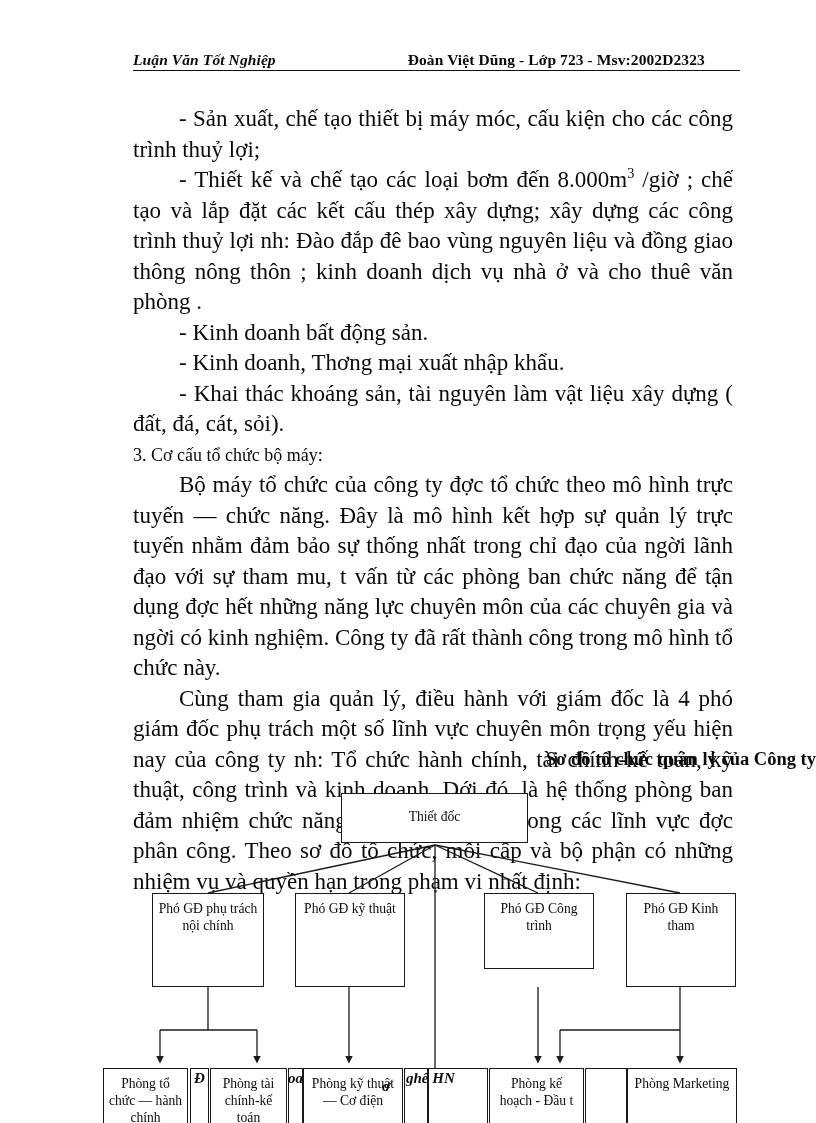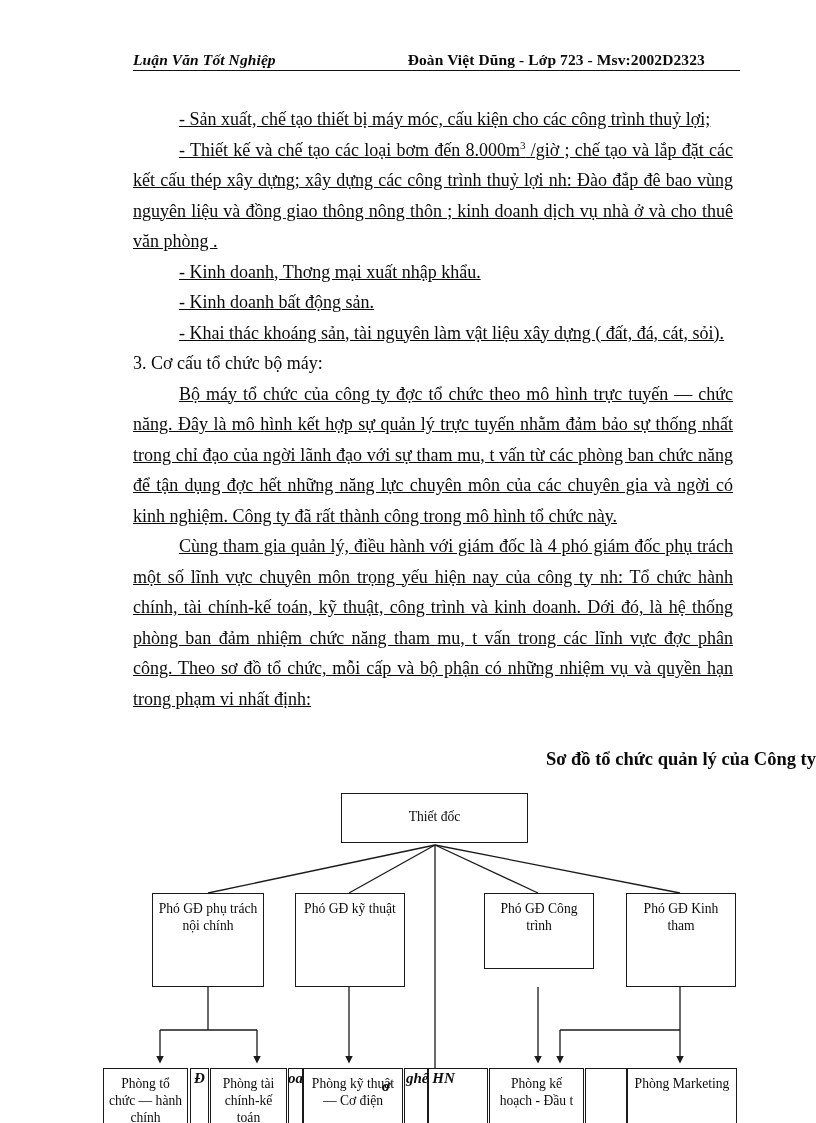--- a/index.html
+++ b/index.html
@@ -46,26 +46,25 @@
   }
 
   
   .body-col {
     position: absolute;
     left: 133px;
     top: 104px;
     width: 608px;
   }
   .para {
-    font-size: 18px;
+    font-size: 23px;
     line-height: 30.5px;
     text-align: justify;
     text-justify: inter-word;
     margin: 0 8px 0 0;
-    text-decoration: underline;
   }
   .para.indent { text-indent: 46px; }
   .heading {
     font-size: 18px;
     font-weight: normal;
     line-height: 30.5px;
     margin: 0;
   }
   sup { font-size: 0.62em; vertical-align: super; line-height: 0; }
 
@@ -127,23 +126,23 @@
   <span class="hdr-left">Luận Văn Tốt Nghiệp</span>
   <span class="hdr-right">Đoàn Việt Dũng - Lớp 723 - Msv:2002D2323</span>
 </div>
 
 <div class="body-col">
 
   <p class="para indent">- Sản xuất, chế tạo thiết bị máy móc, cấu kiện cho các công trình thuỷ lợi;</p>
 
   <p class="para indent"><span>- Thiết kế và chế tạo các loại bơm đến 8.000m</span><sup>3</sup><span> /giờ ; chế tạo và lắp đặt các kết cấu thép xây dựng; xây dựng các công trình thuỷ lợi nh:  Đào đắp đê bao vùng nguyên liệu và đồng   giao thông  nông thôn ; kinh doanh dịch vụ nhà ở và cho thuê văn phòng .</span></p>
 
+  <p class="para indent">- Kinh doanh bất động sản.</p>
+
   <p class="para indent">- Kinh doanh, Thơng   mại xuất nhập khẩu.</p>
-
-  <p class="para indent">- Kinh doanh bất động sản.</p>
 
   <p class="para indent">- Khai thác khoáng sản, tài nguyên làm vật liệu xây dựng ( đất, đá,  cát, sỏi).</p>
 
   <p class="heading">3. Cơ cấu tổ chức bộ máy:</p>
 
   <p class="para indent">Bộ máy tổ chức của công ty đợc   tổ chức theo mô hình trực tuyến — chức năng. Đây là mô hình kết hợp sự quản lý trực tuyến nhằm đảm bảo sự thống nhất trong chỉ đạo của ngời   lãnh đạo với sự tham mu,   t   vấn từ các phòng ban chức năng để tận dụng đợc   hết những năng lực chuyên môn của các chuyên gia và ngời   có kinh nghiệm. Công ty đã rất thành công trong mô hình tổ chức này.</p>
 
   <p class="para indent">Cùng tham gia quản lý, điều hành với giám đốc là 4 phó giám đốc phụ trách một số lĩnh vực chuyên môn trọng yếu hiện nay của công ty nh:  Tổ chức hành chính, tài chính-kế toán, kỹ thuật, công trình và kinh doanh. Dới đó, là hệ thống phòng ban đảm nhiệm chức năng tham mu,   t   vấn trong các lĩnh vực đợc   phân công. Theo sơ đồ tổ chức, mỗi cấp và bộ phận có những nhiệm vụ và quyền hạn trong phạm vi nhất định:</p>
 
 </div>

